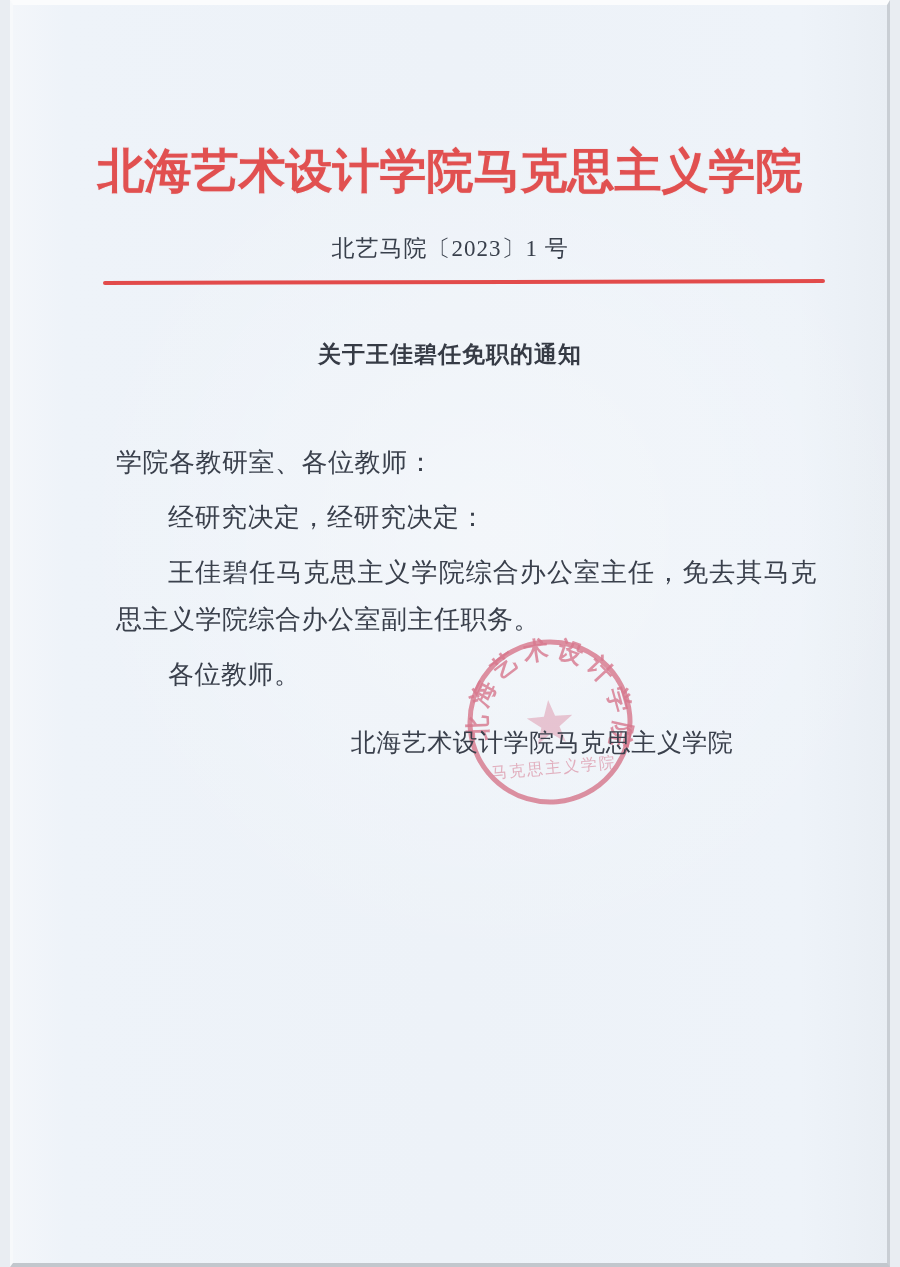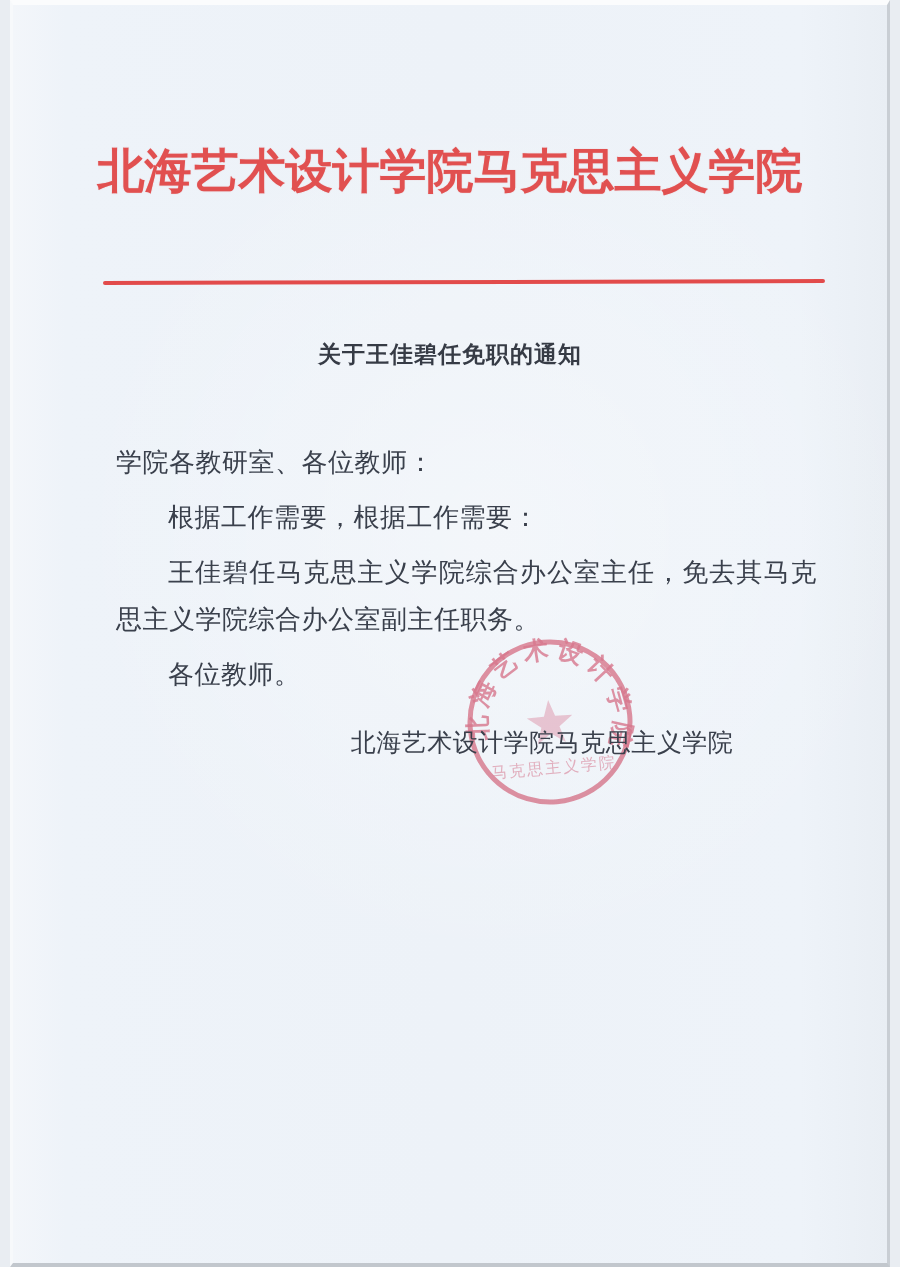--- a/index.html
+++ b/index.html
@@ -122,28 +122,29 @@
   }
 </style>
 </head>
 <body>
 
 <div class="page">
   <div class="paper-sheen"></div>
 
   <div class="header-title">北海艺术设计学院马克思主义学院</div>
 
+  <div class="doc-number">北艺马院〔2023〕1 号</div>
 
   <div class="red-rule"></div>
 
   <div class="doc-title">关于王佳碧任免职的通知</div>
 
   <div class="body-text">
     <p>学院各教研室、各位教师：</p>
-    <p class="indent">根据工作需要，根据工作需要：</p>
+    <p class="indent">经研究决定，经研究决定：</p>
     <p class="indent">王佳碧任马克思主义学院综合办公室主任，免去其马克思主义学院综合办公室副主任职务。</p>
     <p class="indent">各位教师。</p>
   </div>
 
   <svg class="seal" viewBox="0 0 180 180" width="180" height="180">
     <circle cx="90" cy="90" r="80" fill="none" stroke="rgba(222,95,118,0.78)" stroke-width="5"></circle>
     <path id="sealArc" d="M 29.9 111.8 A 64 64 0 1 1 150.1 111.8" fill="none" stroke="none"></path>
     <polygon points="90,68 95.6,84.2 112.8,84.6 99.1,95.0 104.1,111.4 90,101.6 75.9,111.4 80.9,95.0 67.2,84.6 84.4,84.2" fill="rgba(233,146,166,0.55)"></polygon>
     <text font-size="25" font-weight="bold" letter-spacing="6" fill="rgba(222,100,124,0.8)" font-family="Liberation Serif, DejaVu Serif, serif">
       <textPath href="#sealArc" xlink:href="#sealArc" startOffset="4%">北海艺术设计学院</textPath>

